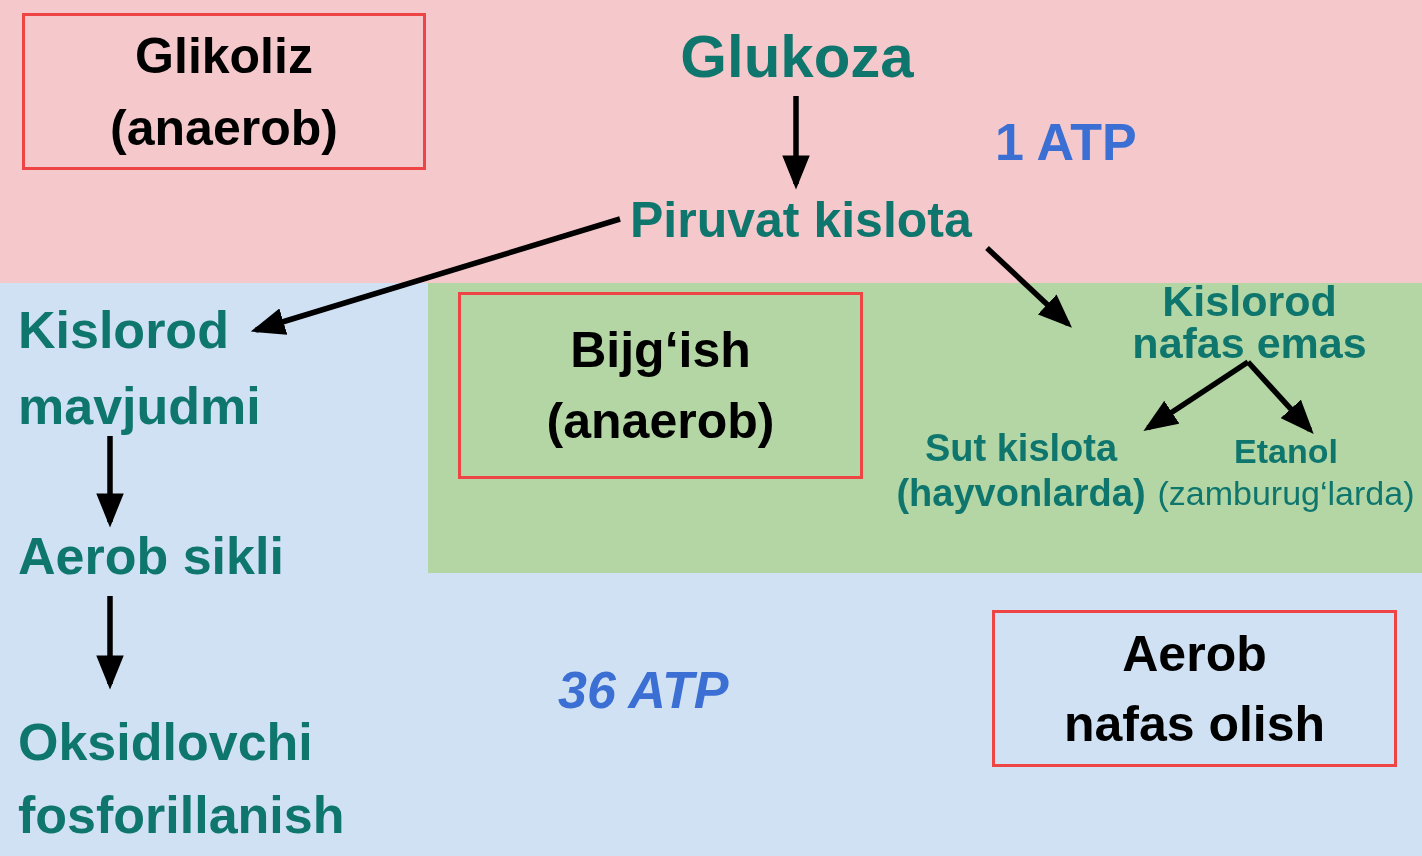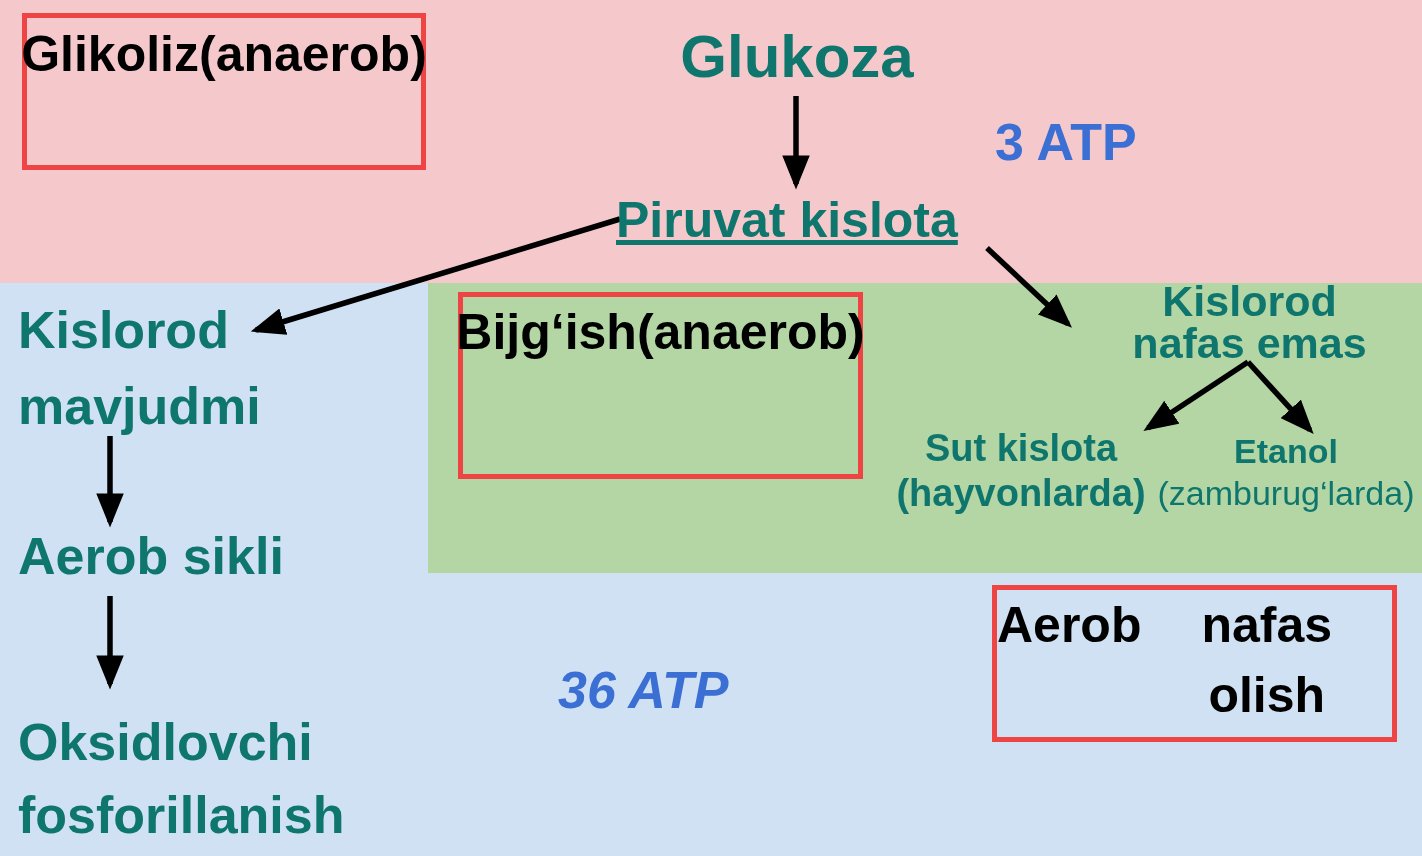--- a/index.html
+++ b/index.html
@@ -4,33 +4,33 @@
 <style>
   html,body{margin:0;padding:0;background:#fff;}
   body{font-family:"Liberation Sans","DejaVu Sans",sans-serif;}
   #canvas{position:relative;width:1422px;height:856px;background:var(--aerobic-region,#cfe1f2);overflow:hidden;}
   .region{position:absolute;}
   #region-glycolysis{left:0;top:0;width:1422px;height:283px;background:var(--glycolysis-region,#f5c9cc);}
   #region-fermentation{left:428px;top:283px;width:994px;height:290px;background:var(--fermentation-region,#b3d6a4);}
   #arrows{position:absolute;left:0;top:0;width:1422px;height:856px;}
   #arrows line{stroke:var(--arrow-color,#000);stroke-width:5.5;}
   #arrows .head{fill:var(--arrow-color,#000);}
-  .box{position:absolute;border:5px solid #ef4444;box-sizing:border-box;display:flex;flex-direction:row;justify-content:center;text-align:center;font-weight:bold;color:#000;}
+  .box{position:absolute;border:3px solid #ef4444;box-sizing:border-box;display:flex;flex-direction:column;justify-content:center;text-align:center;font-weight:bold;color:#000;}
   .label{position:absolute;font-weight:bold;color:#0f766e;white-space:nowrap;}
   .center{text-align:center;}
   .atp{color:var(--atp-color,#3c6fd4);}
   .normal-weight{font-weight:normal;}
 
   #box-glikoliz{left:22px;top:13px;width:404px;height:157px;font-size:50px;line-height:72px;}
   #box-bijgish{left:458px;top:292px;width:405px;height:187px;font-size:50px;line-height:71px;}
-  #box-aerob{left:992px;top:585px;width:405px;height:157px;font-size:50px;line-height:70px;}
+  #box-aerob{left:992px;top:610px;width:405px;height:157px;font-size:50px;line-height:70px;}
 
   #lbl-glukoza{left:597px;top:22px;width:400px;text-align:center;font-size:60px;}
   #lbl-atp2{left:995px;top:112px;font-size:52px;}
-  #lbl-piruvat{left:616px;top:191px;font-size:50px;text-decoration:underline;}
+  #lbl-piruvat{left:630px;top:191px;font-size:50px;}
   #lbl-kislorod-mavjudmi{left:18px;top:292px;font-size:52px;line-height:76px;}
   #lbl-kislorod-emas{left:1077px;top:280px;width:345px;text-align:center;font-size:43px;line-height:42px;}
   #lbl-sut{left:880px;top:426px;width:282px;text-align:center;font-size:38px;line-height:45px;}
   #lbl-etanol{left:1150px;top:430px;width:272px;text-align:center;font-size:34px;line-height:42px;}
   #lbl-krebs{left:18px;top:526px;font-size:52px;}
   #lbl-atp36{left:558px;top:660px;font-size:52px;font-style:italic;}
   #lbl-oksidlovchi{left:18px;top:706px;font-size:52px;line-height:73px;}
 </style>
 </head>
 <body>
@@ -55,21 +55,21 @@
     <line x1="1248" y1="362" x2="1310" y2="430" marker-end="url(#ah)"></line>
   </svg>
 
   <div id="box-glikoliz" class="box">
     <span>Glikoliz</span>
     <span>(anaerob)</span>
   </div>
 
   <div id="lbl-glukoza" class="label center">Glukoza</div>
 
-  <div id="lbl-atp2" class="label atp">3 ATP</div>
+  <div id="lbl-atp2" class="label atp">1 ATP</div>
 
   <div id="lbl-piruvat" class="label">Piruvat kislota</div>
 
   <div id="lbl-kislorod-mavjudmi" class="label">
     <div>Kislorod</div>
     <div>mavjudmi</div>
   </div>
 
   <div id="box-bijgish" class="box">
     <span>Bijg‘ish</span>

